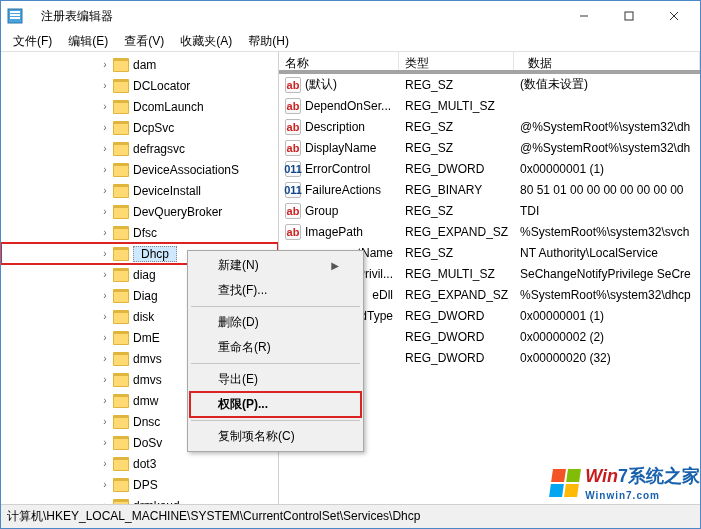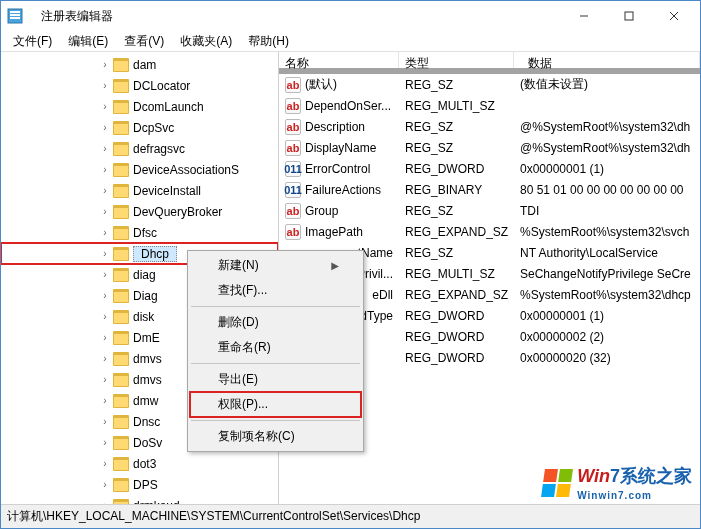--- a/index.html
+++ b/index.html
@@ -74,21 +74,21 @@
   .selected-label { background:#cde8ff; border:1px dotted #888; padding:0 7px; }
   .list-pane {
     flex:1;
     display:flex;
     flex-direction:column;
     position:relative;
     min-width:0;
   }
   .list-header {
     display:flex;
-    border-bottom:6px solid #a3a3a3;
+    border-bottom:4px solid #a3a3a3;
     background:#fff;
     height:22px;
   }
   .col { padding:3px 6px; border-right:1px solid #e5e5e5; font-weight:normal; }
   .col.name{ width:120px; }
   .col.type{ width:115px; }
   .col.data{ flex:1;margin-left:8px; }
   .list-body { flex:1; overflow:hidden; }
   .row { display:flex; height:21px; align-items:center; white-space:nowrap; }
   .cell { padding:0 6px; overflow:hidden; text-overflow:clip; }
@@ -108,27 +108,27 @@
     width:177px;
     background:#f0f0f0;
     border:1px solid #a8a8a8;
     box-shadow:2px 2px 4px rgba(0,0,0,0.25);
     padding:2px;
     z-index:10;
   }
   .ctx-item { padding:4px 22px 4px 28px; display:flex; justify-content:space-between; align-items:center; }
   .ctx-sep { height:1px; background:#c6c6c6; margin:3px 1px; }
   .ctx-sub { color:#555; font-size:10px; }
-  .ctx-highlight { outline:2px solid #d22; outline-offset:-1px; }
+  .ctx-highlight { outline:2px solid #d22; outline-offset:-1px;font-weight:bold; }
   .statusbar {
     height:24px; border-top:1px solid #d0d0d0; display:flex;
     align-items:center; padding:0 6px; font-size:12px; background:#f0f0f0;
   }
   .watermark {
-    position:absolute; right:8px; bottom:26px; display:flex; align-items:center;
+    position:absolute; right:0; bottom:26px; display:flex; align-items:center;
     font-weight:bold; font-family:"Segoe UI",sans-serif; pointer-events:none;
   }
   .watermark .logo {
     width:28px;height:28px;display:grid;grid-template-columns:1fr 1fr;
     grid-template-rows:1fr 1fr;gap:2px;margin-right:6px;transform:skewX(-8deg);
   }
   .watermark .logo span:nth-child(1){background:#f35325;}
   .watermark .logo span:nth-child(2){background:#81bc06;}
   .watermark .logo span:nth-child(3){background:#05a6f0;}
   .watermark .logo span:nth-child(4){background:#ffba08;}

